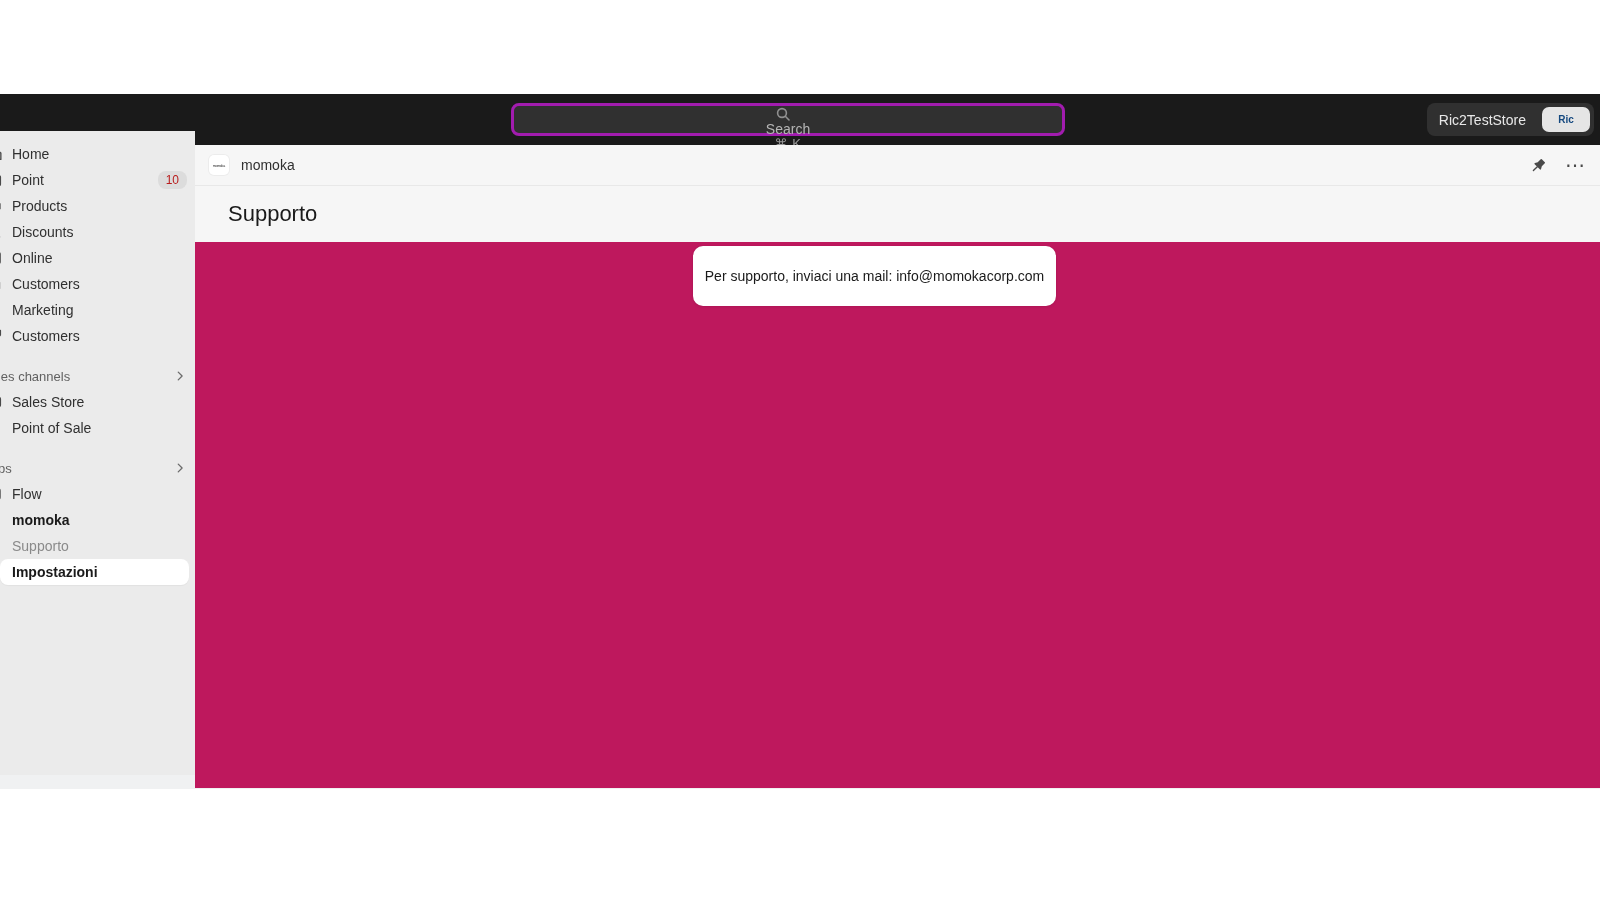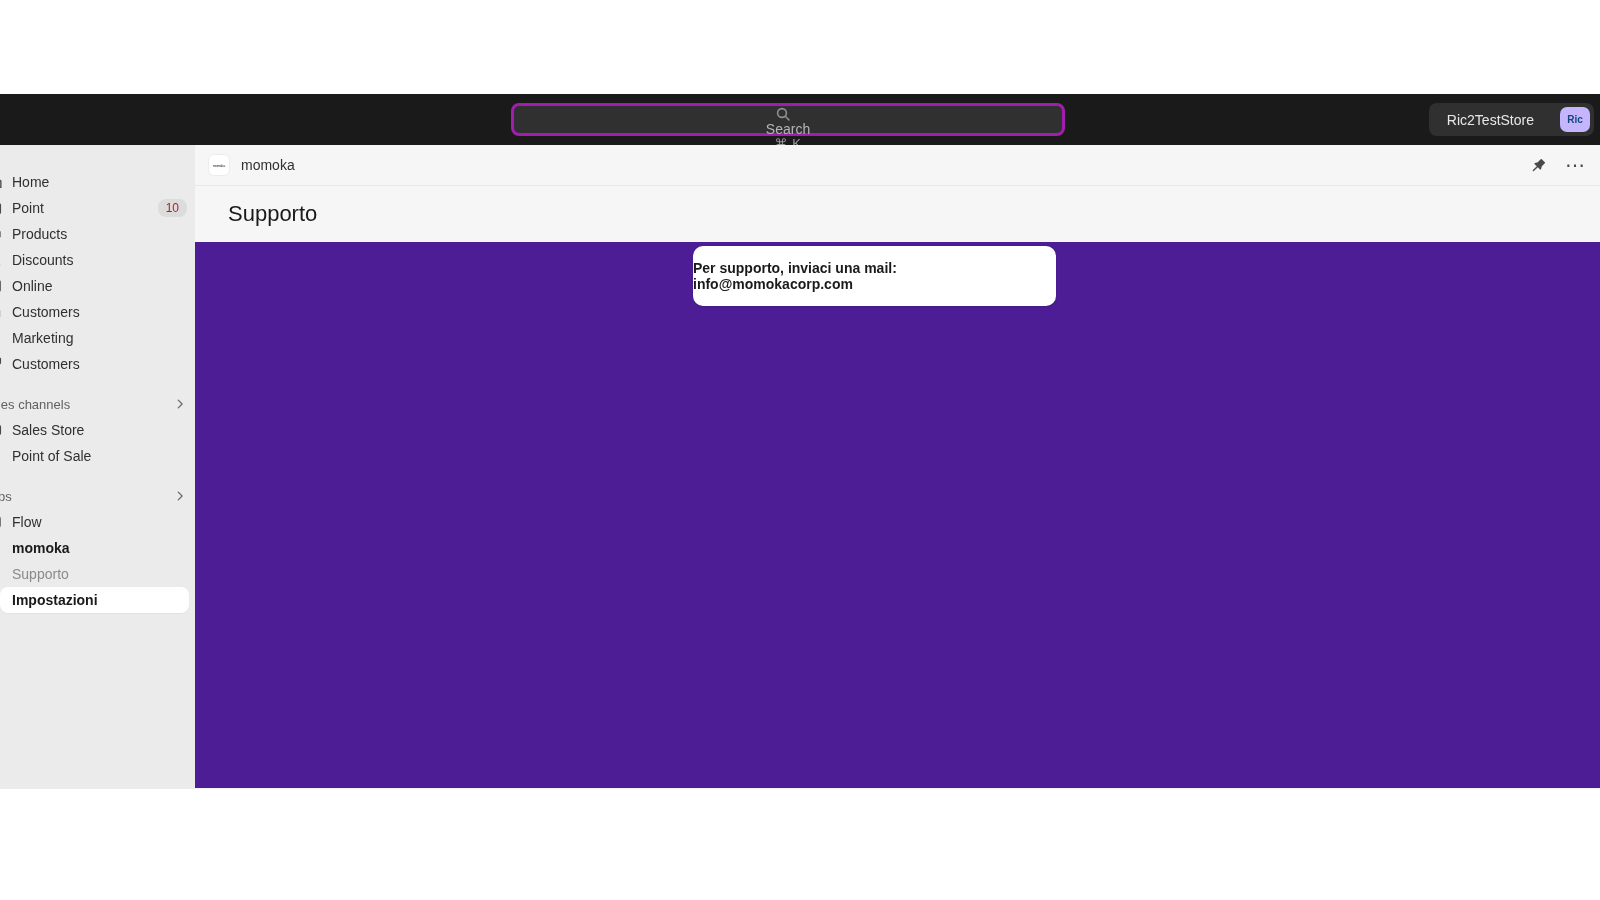--- a/index.html
+++ b/index.html
@@ -51,37 +51,37 @@
     display: flex; align-items: center; justify-content: center;
     cursor: pointer;
   }
   .bell-btn svg { display: block; }
 
   .store-btn {
     position: absolute; right: 6px; top: 9px;
     height: 33px;
     background: #303030; border-radius: 8px;
     display: flex; align-items: center;
-    padding: 0 4px 0 12px; gap: 26px;
+    padding: 0 4px 0 12px; gap: 16px;
     cursor: pointer;
   }
   .store-name { color: #e8e8e8; font-size: 14px; white-space: nowrap; }
   .store-avatar {
-    width: 30px; height: 25px; border-radius: 7px;
-    background: #c4b5fd;
+    width: 48px; height: 25px; border-radius: 7px;
+    background: #e5e5e5;
     color: #14487f; font-size: 10px; font-weight: 600;
     display: flex; align-items: center; justify-content: center;
   }
 
   
   .sidebar {
-    position: absolute; left: 0; top: 51px;
+    position: absolute; left: 0; top: 37px;
     width: 195px; height: 644px;
     background: #ebebeb;
-    padding-top: 24px;
+    padding-top: 10px;
     overflow: hidden;
   }
   .nav-item {
     position: relative;
     height: 26px; margin: 0 8px 0 0;
     display: flex; align-items: center;
     padding-left: 0px;
     border-radius: 8px;
     cursor: pointer;
   }
@@ -158,22 +158,21 @@
   .titlebar {
     height: 56px; background: #f6f6f6;
     display: flex; align-items: center;
     padding-left: 33px;
   }
   .page-title { font-size: 22px; color: #1a1a1a; font-weight: 400; }
 
   .content {
     position: relative;
     height: calc(100% - 98px);
-    background: #4c1d95;
-    font-weight: bold;
+    background: #be185d;
   }
   .support-card {
     position: absolute; left: 498px; top: 4px;
     width: 363px; height: 60px;
     background: #ffffff; border-radius: 10px;
     box-shadow: 0 1px 3px rgba(0,0,0,.08), 0 0 1px rgba(0,0,0,.10);
     display: flex; align-items: center; justify-content: center;
   }
   .support-text { font-size: 14px; color: #1a1a1a; }
 </style>

